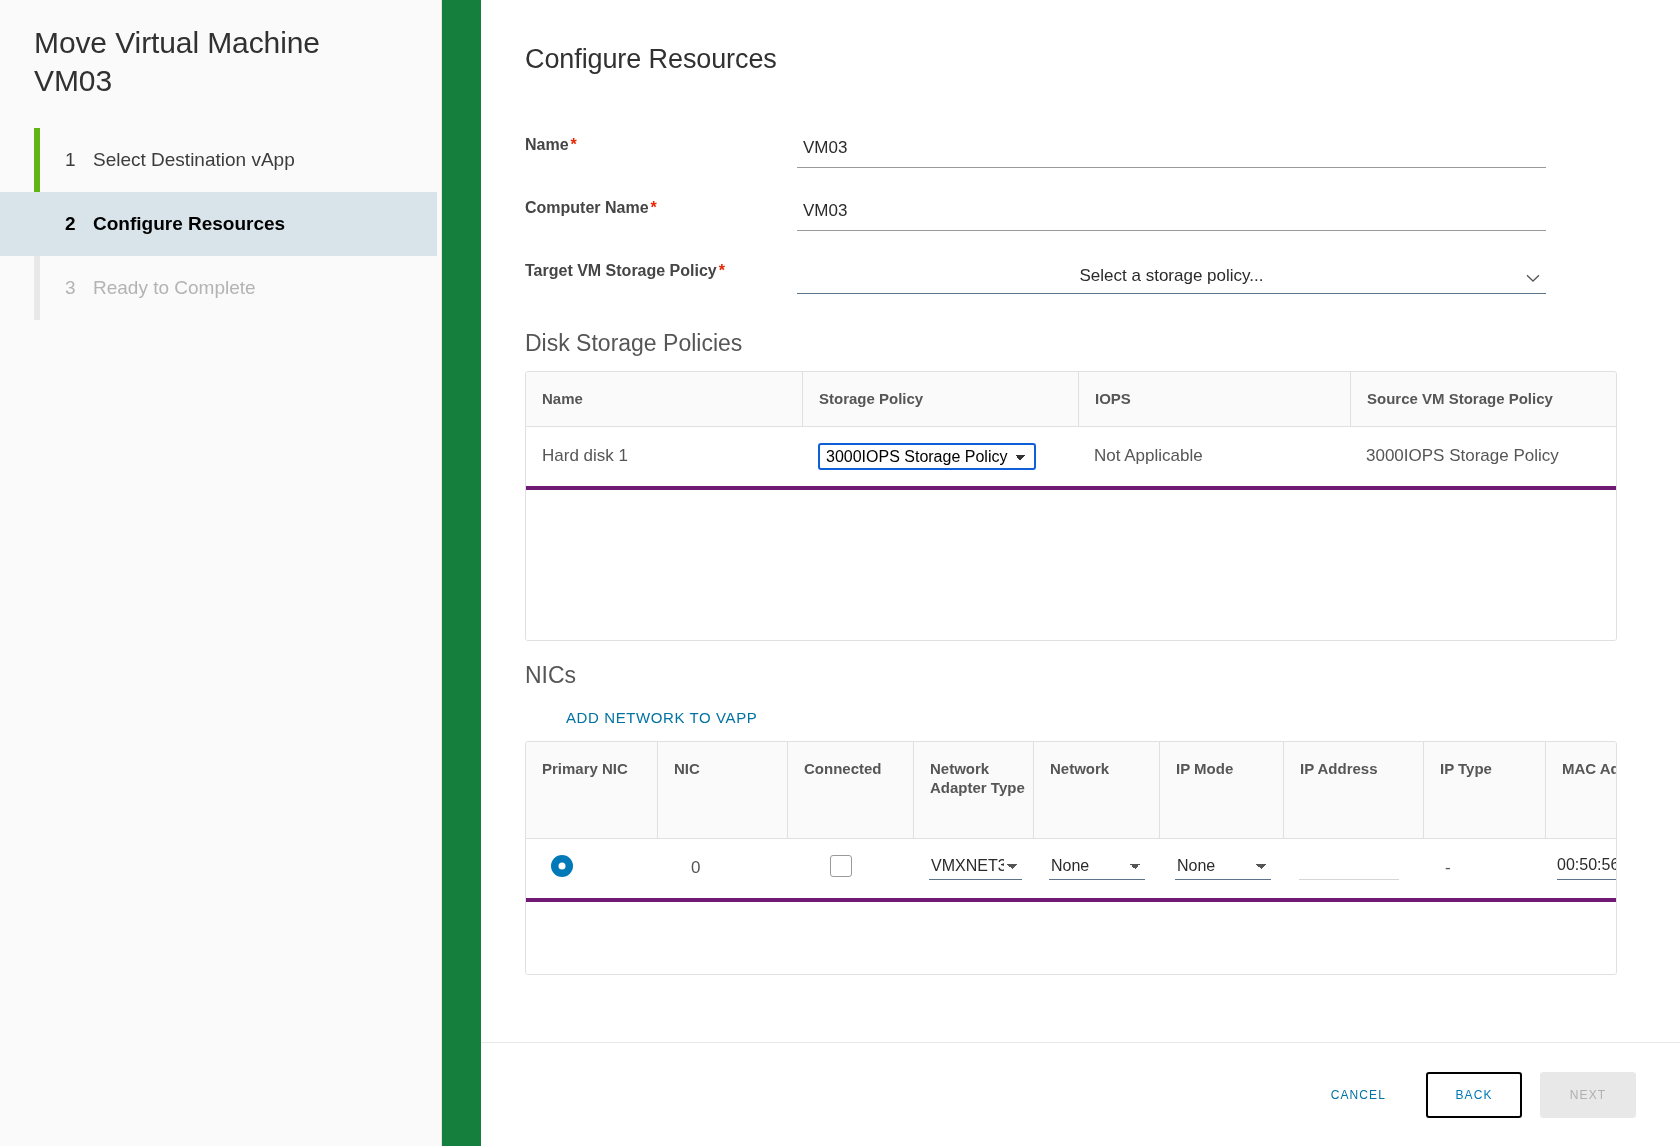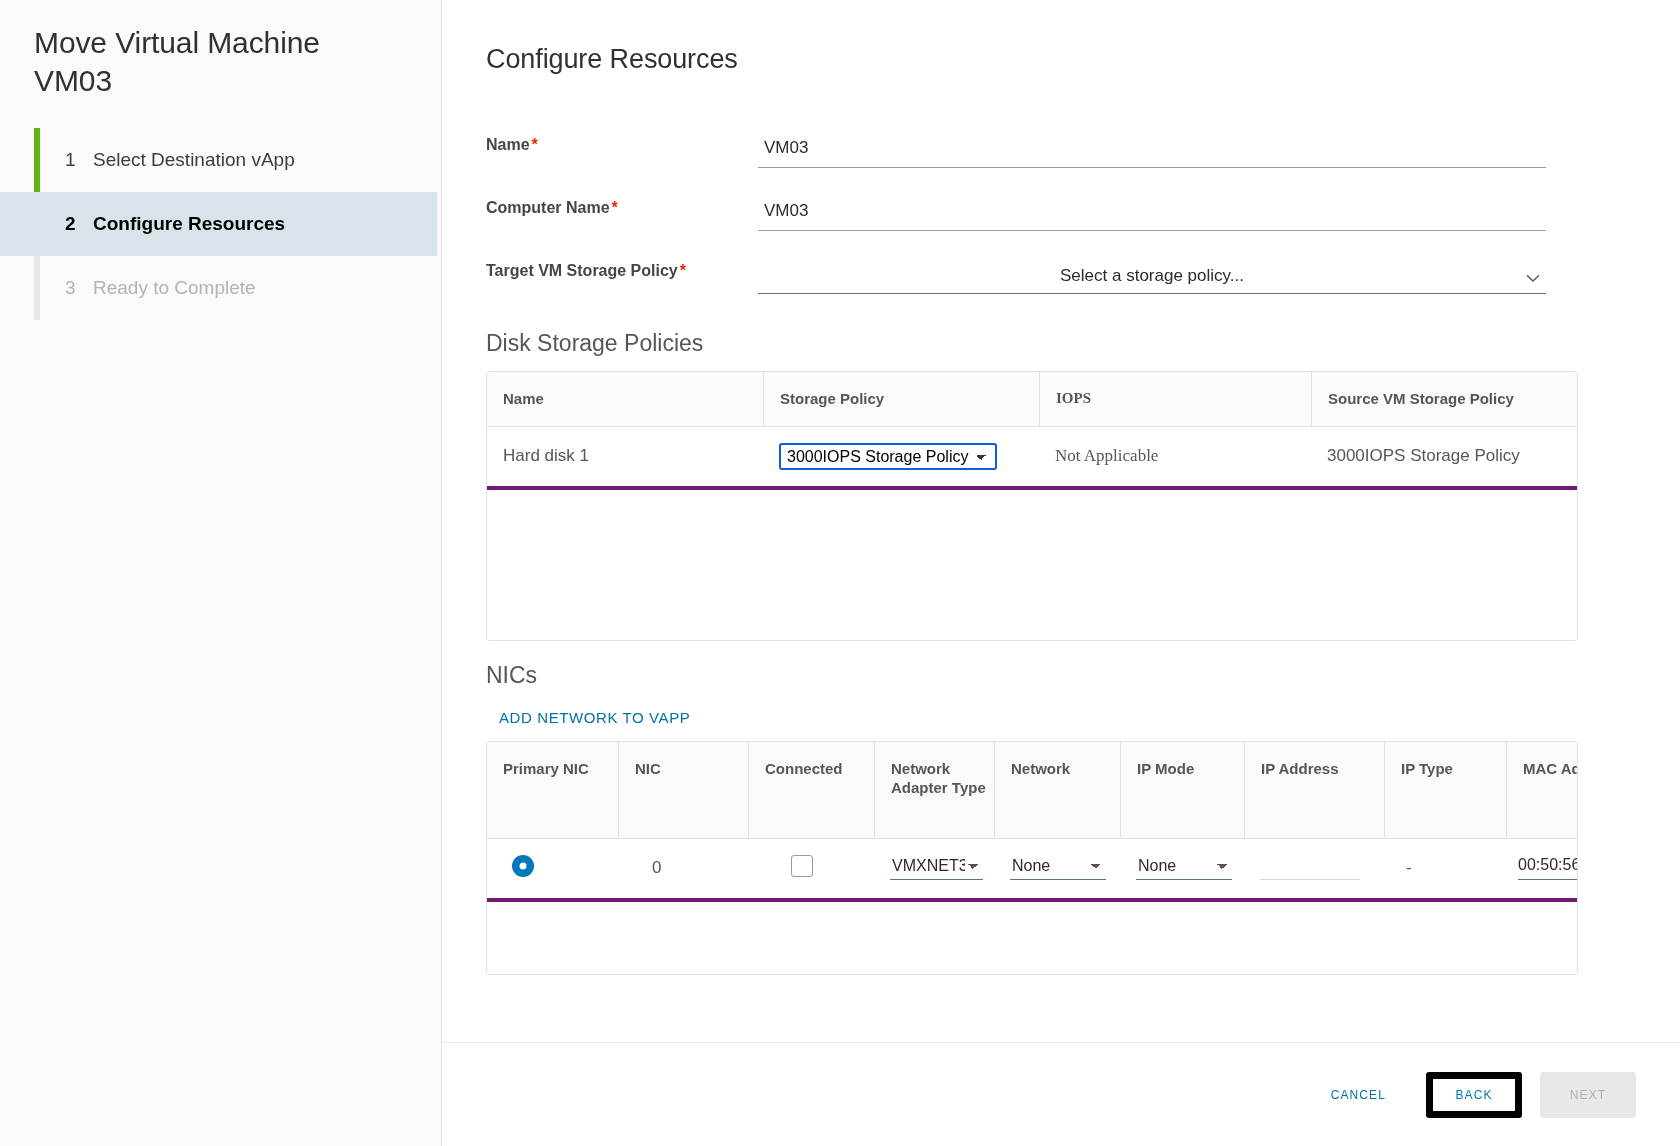--- a/index.html
+++ b/index.html
@@ -8,21 +8,22 @@
     width: 1680px; height: 1146px;
     background: #ffffff;
     font-family: "Liberation Sans", sans-serif;
     -webkit-font-smoothing: antialiased;
   }
   #app {
     position: relative;
     width: 1680px; height: 1146px;
     display: flex;
     overflow: hidden;
-    background: #fde047;
+    background: #15803d;
+    gap: 39px;
   }
 
   
   .sidebar {
     width: 442px;
     height: 100%;
     background: #fafafa;
     border-right: 1px solid #e3e3e3;
     position: relative;
     flex: 0 0 442px;
@@ -161,21 +162,21 @@
     font-size: 23px;
     color: #565656;
     font-weight: 400;
     padding-left: 44px;
   }
   #disk-section-head { margin-top: 36px; }
   #nics-section-head { margin-top: 21px; }
 
   .link-btn {
     display: inline-block;
-    margin-left: 57px;
+    margin-left: 85px;
     margin-top: 20px;
     color: #0072a3;
     font-size: 15px;
     letter-spacing: 0.6px;
     text-transform: uppercase;
     cursor: pointer;
     background: none;
     border: none;
     font-family: "Liberation Sans", sans-serif;
     padding: 0;
@@ -215,21 +216,21 @@
     color: #565656;
     padding: 16px 0 16px 16px;
     overflow: hidden;
     white-space: nowrap;
   }
   .grid-filler { height: 150px; background: #fff; }
 
   
   .dg-c1 { width: 276px; flex: 0 0 276px; }
   .dg-c2 { width: 276px; flex: 0 0 276px; }
-  .dg-c3 { width: 272px; flex: 0 0 272px; font-family: Liberation Serif, serif; }
+  .dg-c3 { width: 272px; flex: 0 0 272px; }
   .dg-c4 { width: 266px; flex: 0 0 266px; }
 
   .native-select {
     font-family: "Liberation Sans", sans-serif;
     font-size: 16px;
     color: #000;
     padding: 3px 6px;
     border: 2px solid #0f60d8;
     border-radius: 3px;
     background: #fff;
@@ -357,21 +358,21 @@
     padding: 0 22px;
     min-width: 96px;
   }
   .btn-flat {
     background: none;
     border: none;
     color: #0072a3;
   }
   .btn-outline {
     background: #fff;
-    border: 7px solid #000000;
+    border: 2px solid #000000;
     color: #0079b8;
   }
   .btn-disabled {
     background: #e8e8e8;
     border: 1px solid #e8e8e8;
     color: #b0b0b0;
     cursor: default;
   }
 </style>
 </head>

